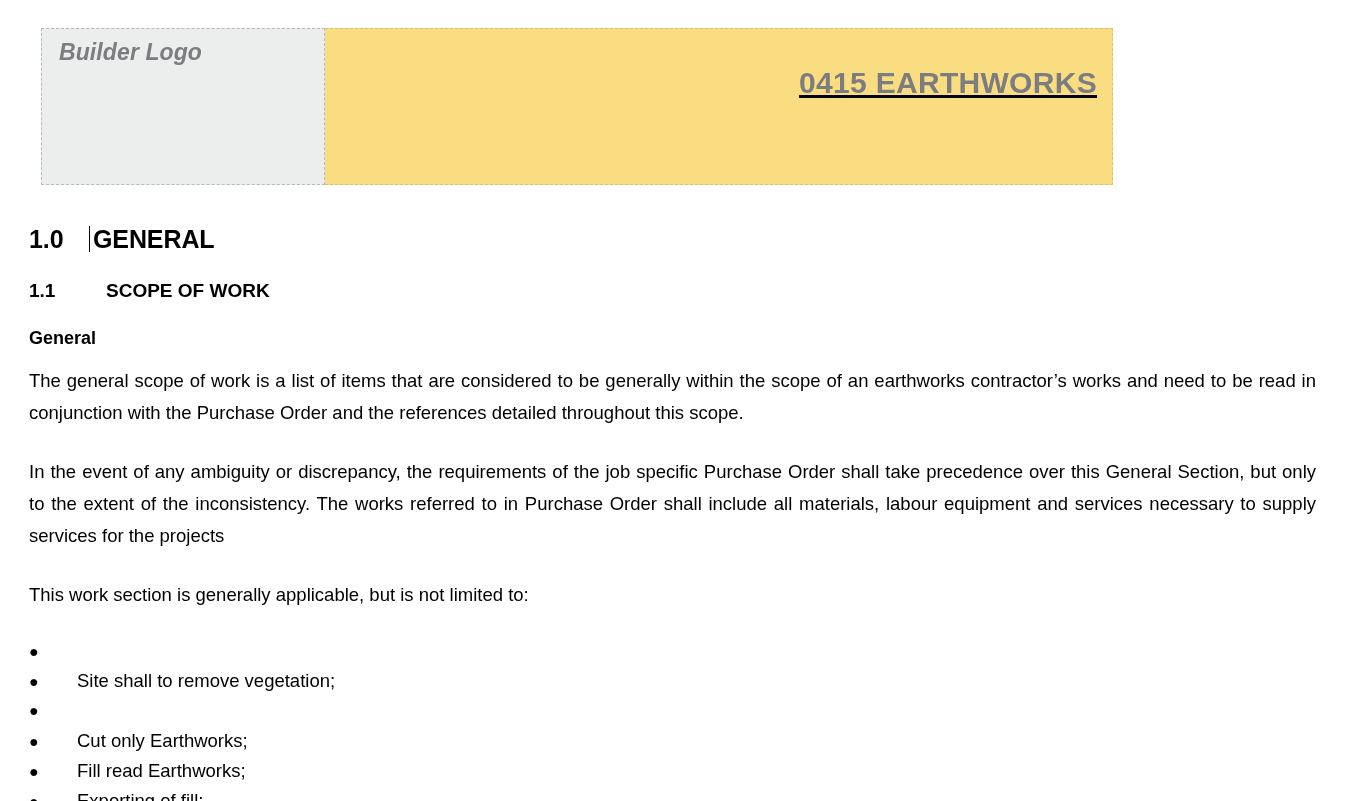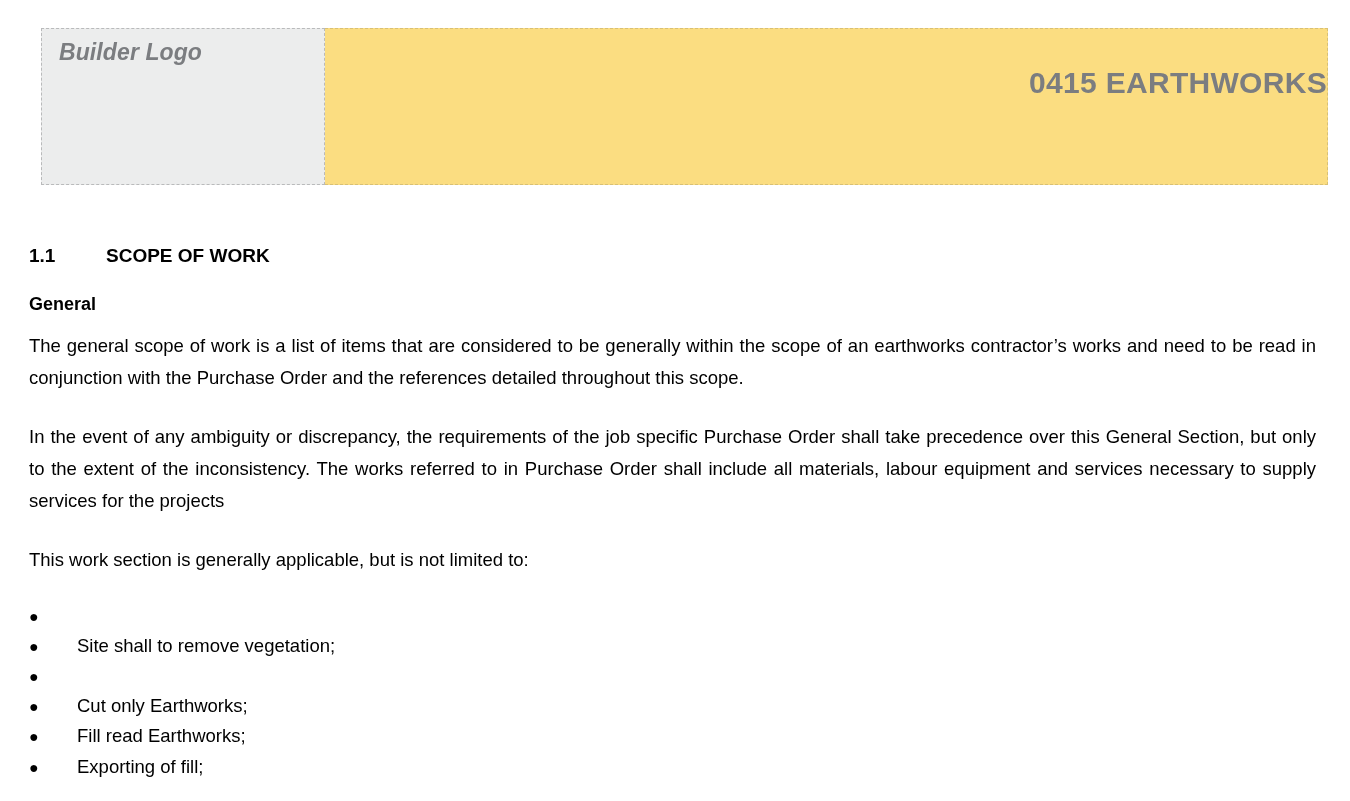--- a/index.html
+++ b/index.html
@@ -20,21 +20,21 @@
     width: 1350px;
     height: 801px;
     box-sizing: border-box;
   }
 
   
   .header-table {
     position: absolute;
     left: 41px;
     top: 28px;
-    width: 1287px;
+    width: 1072px;
     height: 157px;
     display: flex;
     box-sizing: border-box;
   }
   .header-logo-cell {
     width: 284px;
     height: 157px;
     background: #eceded;
     border: 1px dashed #b9babb;
     box-sizing: border-box;
@@ -54,20 +54,22 @@
   .header-title-cell {
     flex: 1;
     height: 157px;
     background: #fbdd81;
     border: 1px dashed #d8c075;
     border-left: none;
     box-sizing: border-box;
     display: flex;
     align-items: center;
     justify-content: flex-end;
+    padding-right: 15px;
+    text-decoration: underline;
   }
   .header-title-text {
     font-size: 30px;
     font-weight: bold;
     color: #7b7d80;
     letter-spacing: 0.3px;
     margin-top: -48px;
   }
 
   
@@ -165,20 +167,25 @@
     <div class="header-logo-cell">
       <span class="header-logo-text">Builder Logo</span>
     </div>
     <div class="header-title-cell">
       <span class="header-title-text">0415 EARTHWORKS</span>
     </div>
   </div>
 
   <div class="doc-body">
 
+    <h1 class="section-heading">
+      <span class="num">1.0</span>
+      <span class="caret"></span>
+      <span>GENERAL</span>
+    </h1>
 
     <h2 class="sub-heading">
       <span class="num">1.1</span>
       <span>SCOPE OF WORK</span>
     </h2>
 
     <h3 class="para-heading">General</h3>
 
     <p class="body-text">The general scope of work is a list of items that are considered to be generally within the scope of an earthworks contractor’s works and need to be read in conjunction with the Purchase Order and the references detailed throughout this scope.</p>
 

